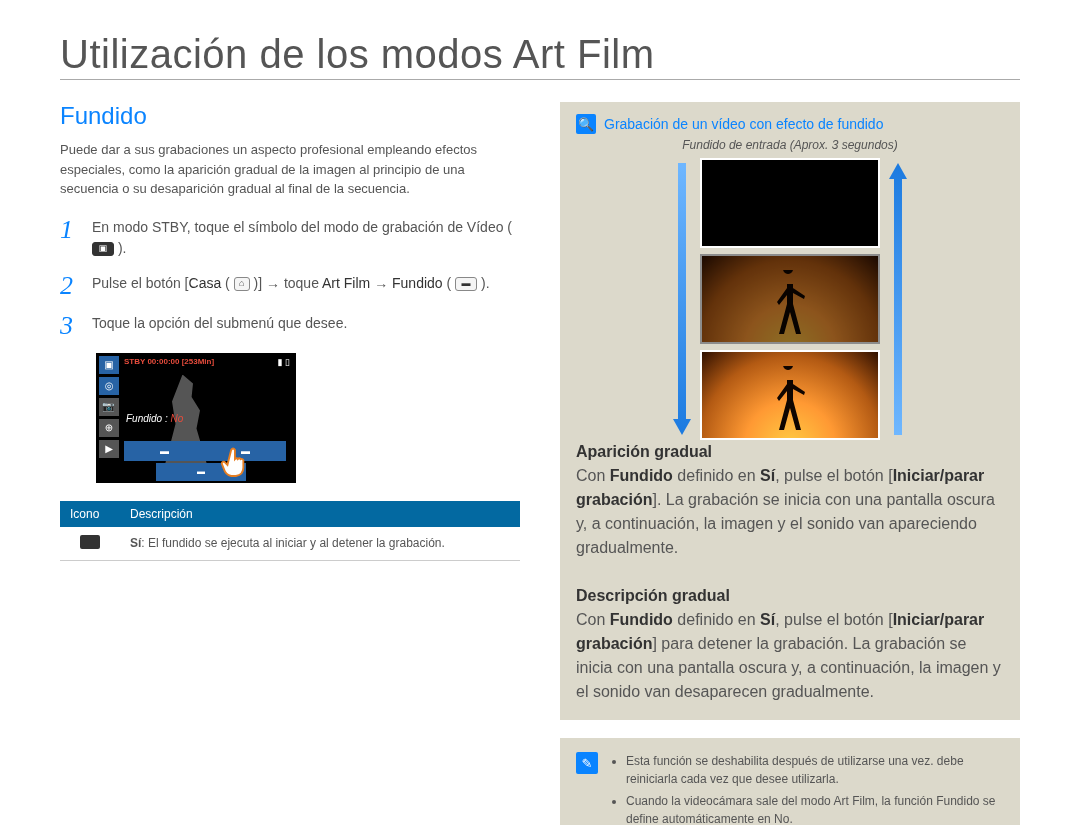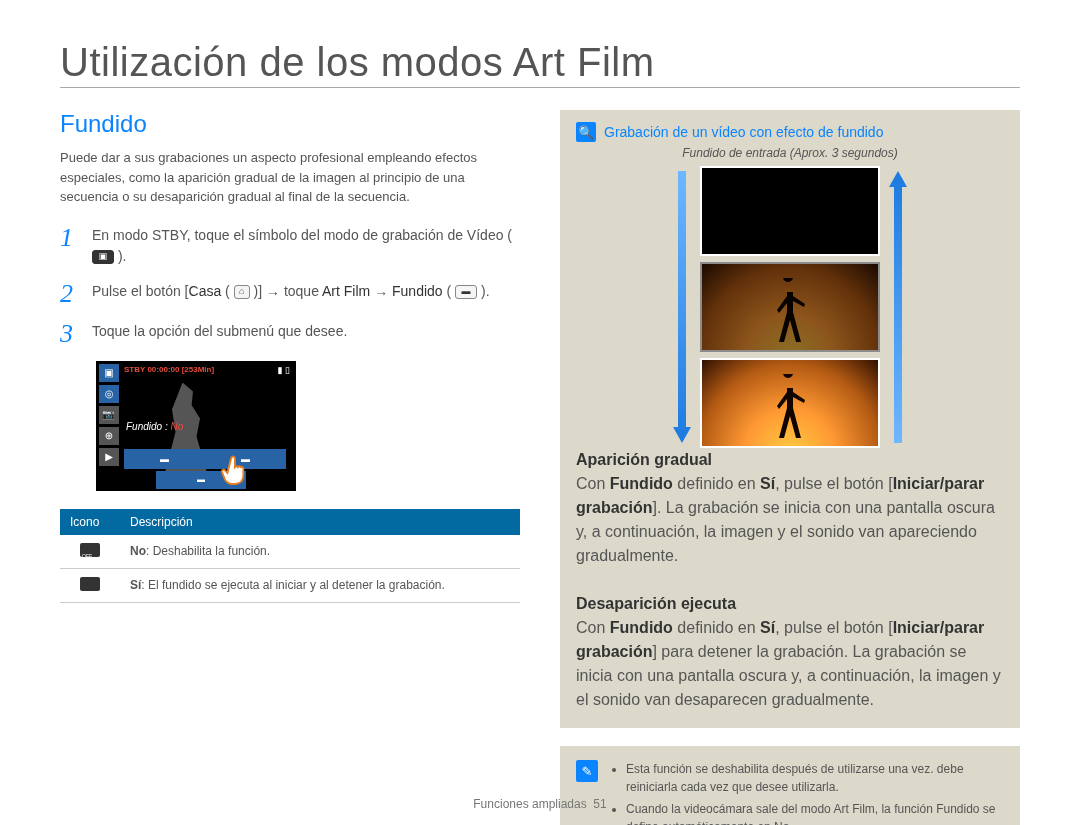--- a/index.html
+++ b/index.html
@@ -5,21 +5,21 @@
   * { margin: 0; padding: 0; box-sizing: border-box; }
   body {
     font-family: Arial, Helvetica, sans-serif;
     background: #fff;
     width: 1080px;
     height: 825px;
     overflow: hidden;
     color: #4a4a4a;
   }
   .page {
-    padding: 40px 60px 20px 60px;
+    padding: 32px 60px 20px 60px;
     position: relative;
     height: 100%;
   }
   .page-title {
     font-size: 40px;
     font-weight: 300;
     color: #555;
     border-bottom: 1px solid #aaa;
     padding-bottom: 2px;
     margin-bottom: 22px;
@@ -298,24 +298,20 @@
 
       <table class="icon-table">
         <thead>
           <tr>
             <th>Icono</th>
             <th>Descripción</th>
           </tr>
         </thead>
         <tbody>
           <tr>
-            <td><span class="tbl-icon off"></span></td>
-            <td><b>No</b><span>: Deshabilita la función.</span></td>
-          </tr>
-          <tr>
             <td><span class="tbl-icon"></span></td>
             <td><b>Sí</b><span>: El fundido se ejecuta al iniciar y al detener la grabación.</span></td>
           </tr>
         </tbody>
       </table>
     </div>
 
     <div class="col-right">
       <div class="info-box">
         <div class="title-row">
@@ -360,31 +356,28 @@
             <path d="M10 4 l9 16 h-5 v256 h-8 v-256 h-5 z" fill="url(#g2)"></path>
               </svg>
           </div>
         </div>
 
 
         <div class="desc-block">
           <b>Aparición gradual</b><br>
           <span>Con </span><b>Fundido</b><span> definido en </span><b>Sí</b><span>, pulse el botón [</span><b>Iniciar/parar grabación</b><span>]. La grabación se inicia con una pantalla oscura y, a continuación, la imagen y el sonido van apareciendo gradualmente.</span>
           <br><br>
-          <b>Desaparición ejecuta</b><br>
+          <b>Descripción gradual</b><br>
           <span>Con </span><b>Fundido</b><span> definido en </span><b>Sí</b><span>, pulse el botón [</span><b>Iniciar/parar grabación</b><span>] para detener la grabación. La grabación se inicia con una pantalla oscura y, a continuación, la imagen y el sonido van desaparecen gradualmente.</span>
         </div>
       </div>
 
       <div class="note-box">
         <div class="note-icon">✎</div>
         <ul>
           <li>Esta función se deshabilita después de utilizarse una vez. debe reiniciarla cada vez que desee utilizarla.</li>
           <li>Cuando la videocámara sale del modo Art Film, la función Fundido se define automáticamente en No.</li>
         </ul>
       </div>
     </div>
   </div>
 
-  <div class="footer">
-    <span>Funciones ampliadas</span>&nbsp;&nbsp;<span>51</span>
-  </div>
 </div>
 
 </body></html>

